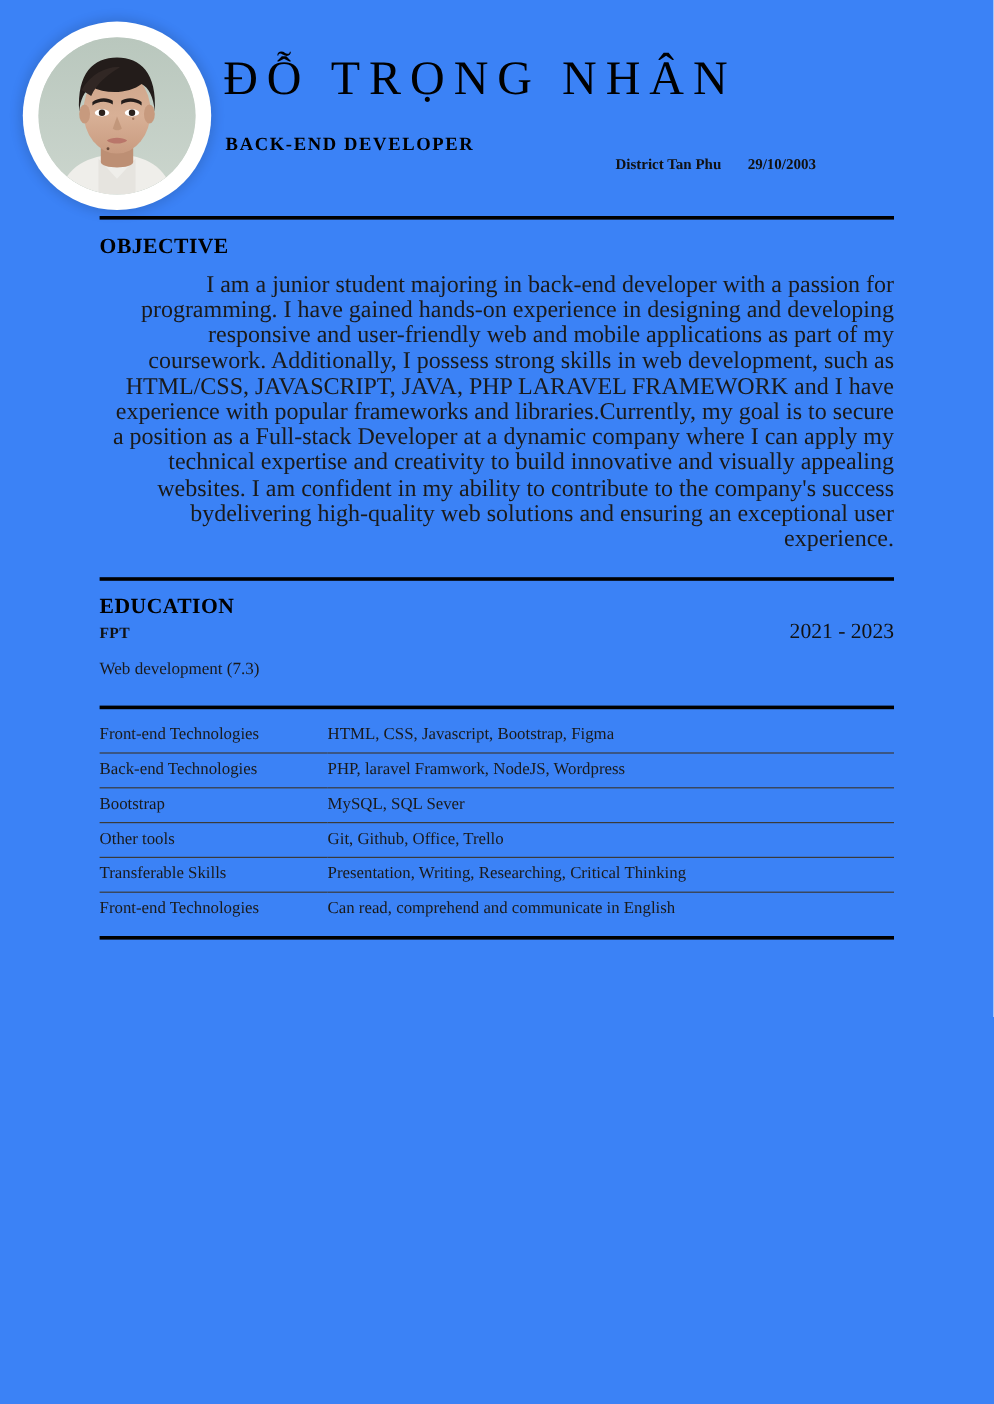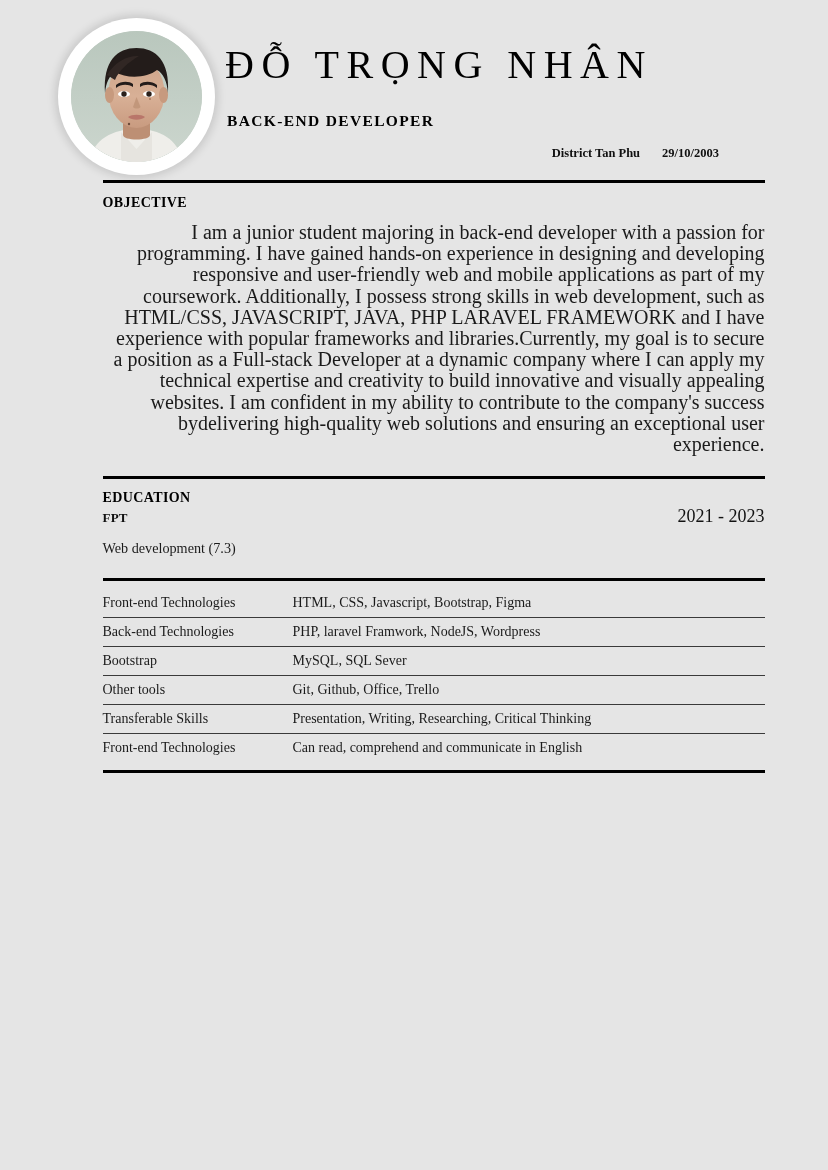--- a/index.html
+++ b/index.html
@@ -13,23 +13,22 @@
   body {
     font-family: "Liberation Serif", "DejaVu Serif", serif;
     color: #111111;
     position: relative;
     overflow: hidden;
   }
 
   .page {
     width: 828px;
     height: 1170px;
-    background: #e5e5e5;
-    position: relative;
-    padding-left: 39px;
+    background: #3b82f6;
+    position: relative;
   }
 
   
   .header {
     position: relative;
     height: 180px;
   }
 
   .avatar-wrap {
     position: absolute;
@@ -74,21 +73,21 @@
     top: 112px;
     font-size: 15.5px;
     font-weight: 700;
     letter-spacing: 1.35px;
     color: #000000;
   }
 
   .contact {
     position: absolute;
     left: 186px;
-    top: 146px;
+    top: 130px;
     width: 494px;
     text-align: right;
     font-size: 12.5px;
     font-weight: 700;
     color: #111111;
     white-space: nowrap;
   }
   .contact .loc { margin-right: 22px; }
 
   
@@ -98,21 +97,21 @@
     margin: 0 auto;
     width: 662px;
   }
 
   .section {
     width: 662px;
     margin: 0 auto;
   }
 
   .section-title {
-    font-size: 14px;
+    font-size: 18px;
     font-weight: 700;
     letter-spacing: 0.4px;
     color: #000000;
   }
   .objective-block { padding-top: 12px; }
   .objective-title { margin-bottom: 11px; }
 
   .objective-text {
     font-size: 20px;
     line-height: 21.2px;

